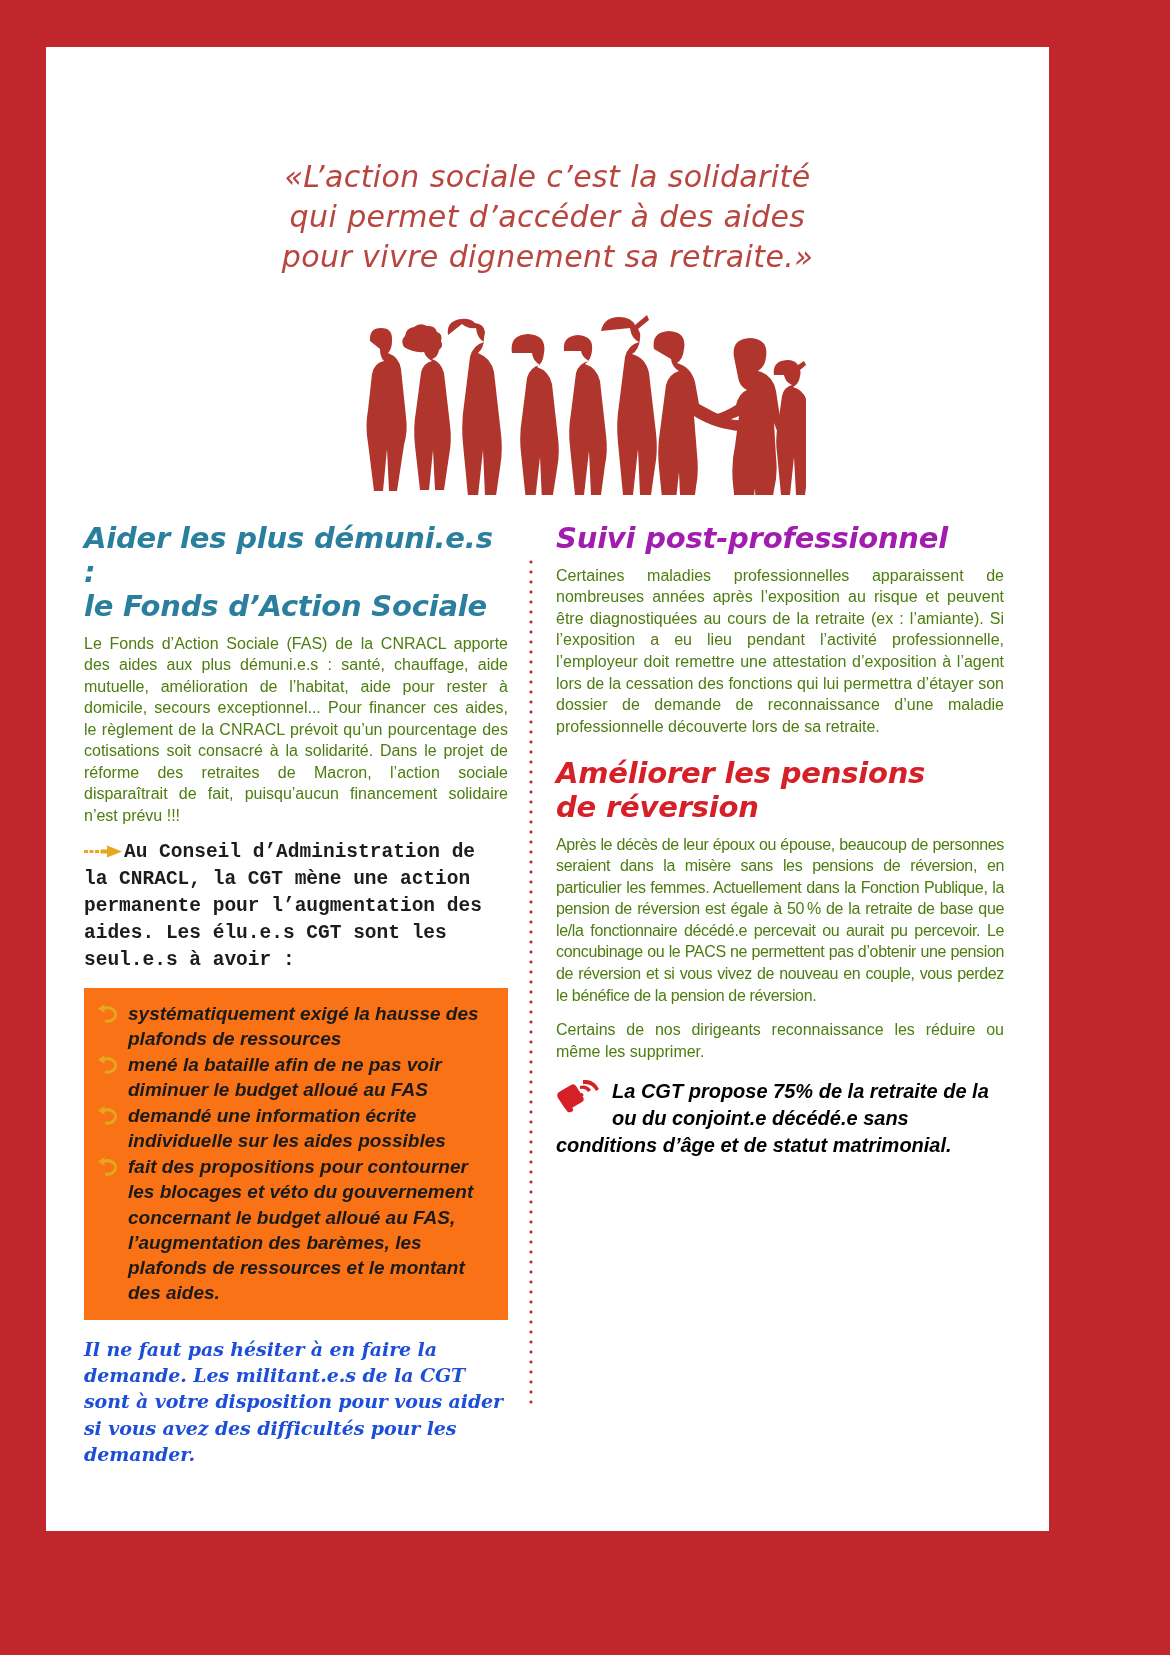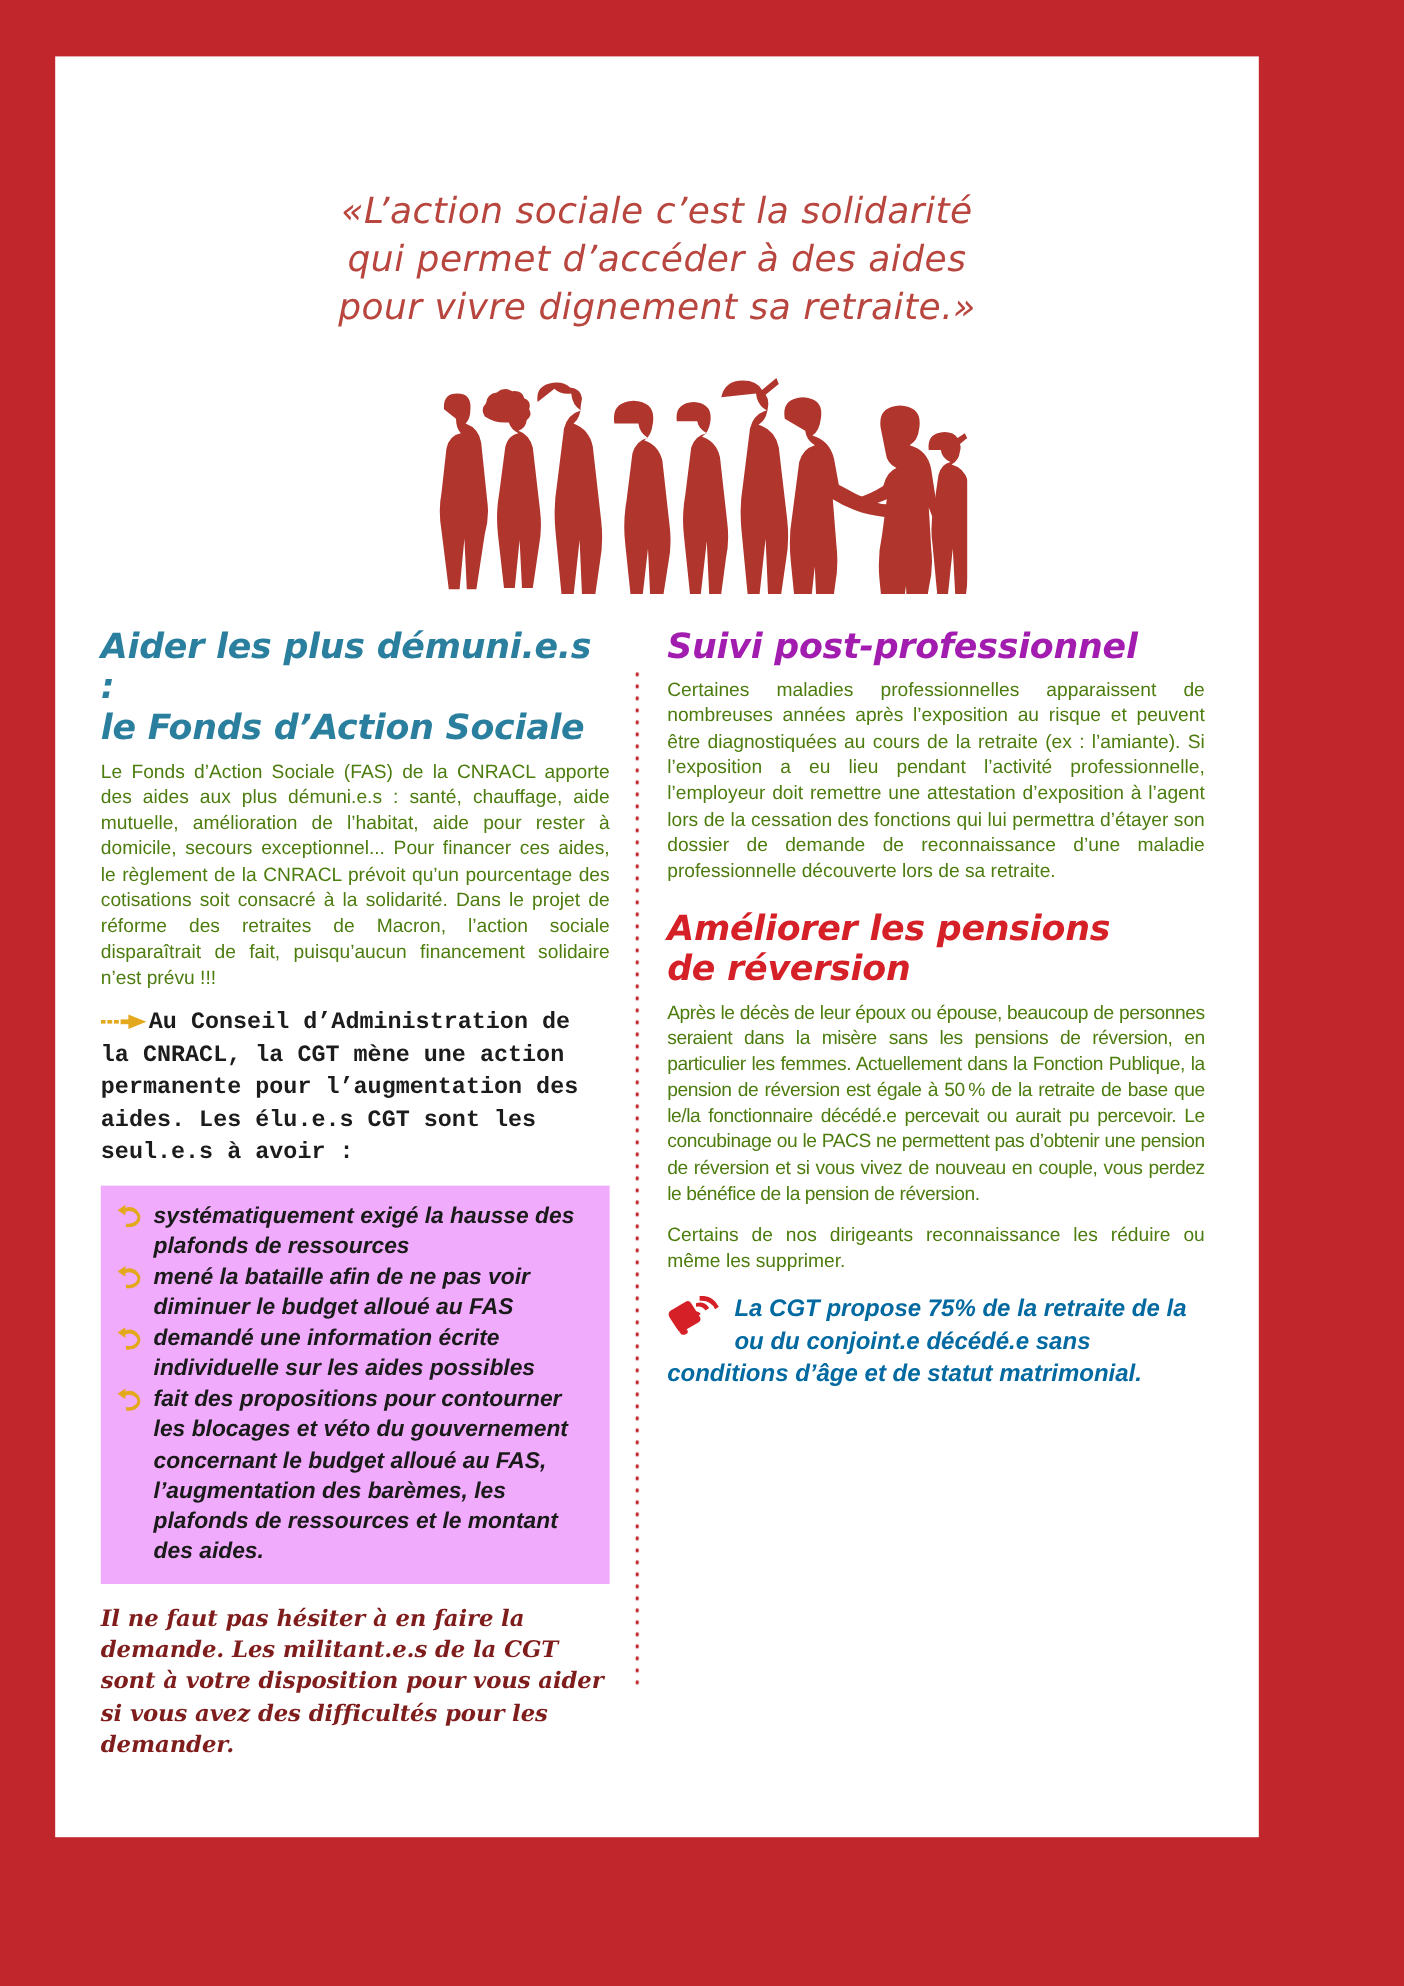--- a/index.html
+++ b/index.html
@@ -101,21 +101,21 @@
   }
   .arrow-icon{
     display:inline-block;
     width:38px; height:13px;
     vertical-align:-1px;
     margin-right:2px;
   }
 
   
   .cream-box{
-    background:#f0abfc;
+    background:#f97316;
     padding:13px 12px 14px 14px;
     margin-bottom:16px;
   }
   .cream-list{ list-style:none; }
   .cream-list li{
     font-family:"Liberation Sans", sans-serif;
     font-weight:bold;
     font-style:italic;
     font-size:19px;
     line-height:1.32;
@@ -129,33 +129,33 @@
     left:0; top:3px;
     width:21px; height:19px;
   }
 
   .red-note{
     font-family:"DejaVu Serif", serif;
     font-weight:bold;
     font-style:italic;
     font-size:19px;
     line-height:1.38;
-    color:#7f1d1d;
+    color:#1d4ed8;
     letter-spacing:-0.1px;
   }
 
   
   .mega-block{
     margin-top:16px;
     font-family:"Liberation Sans", sans-serif;
     font-weight:bold;
     font-style:italic;
     font-size:20px;
     line-height:1.36;
-    color:#0369a1;
+    color:#000000;
   }
   .mega-icon{
     float:left;
     width:46px; height:34px;
     margin-right:10px;
     margin-top:2px;
   }
 </style>
 </head>
 <body>

